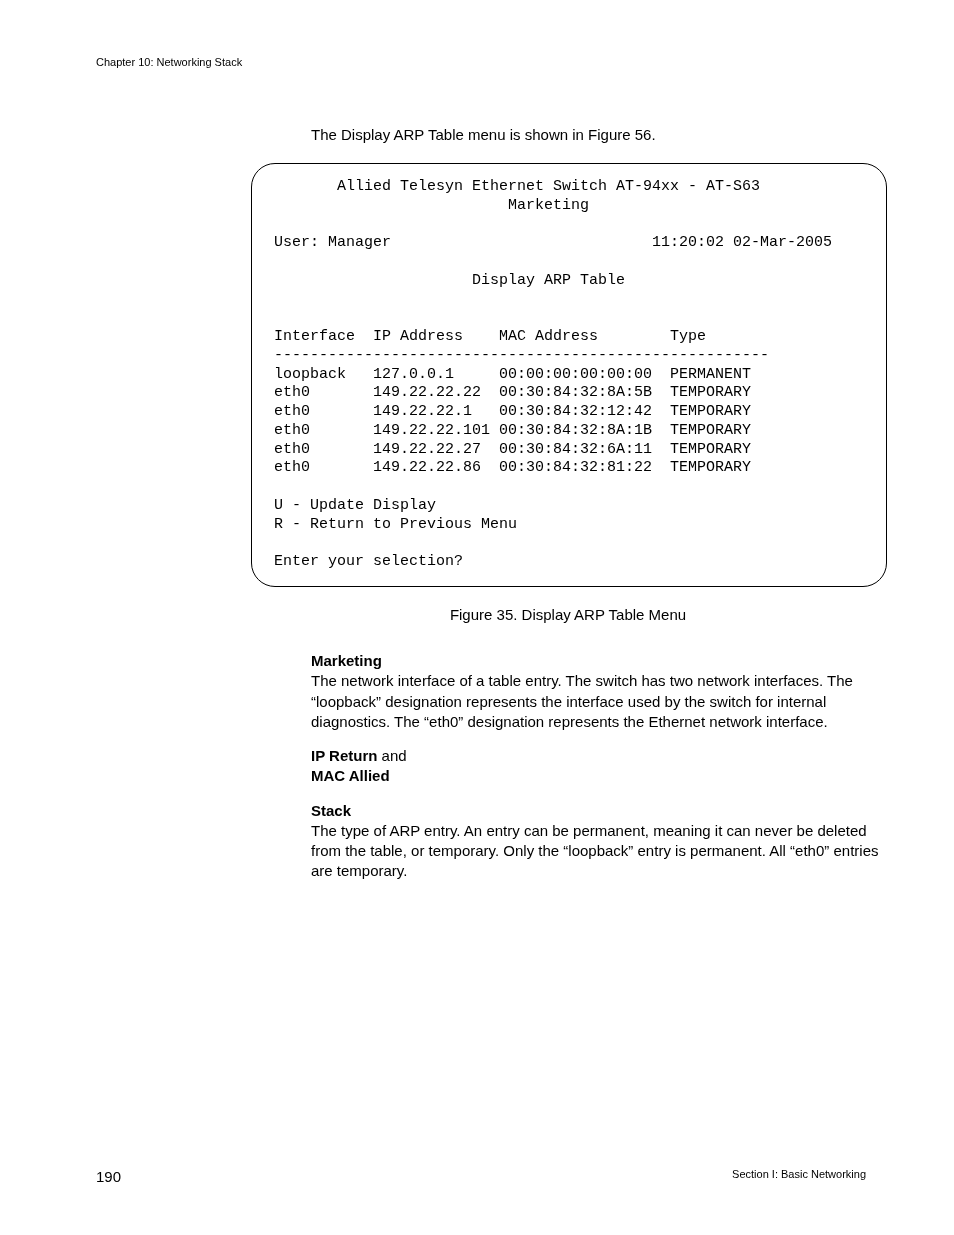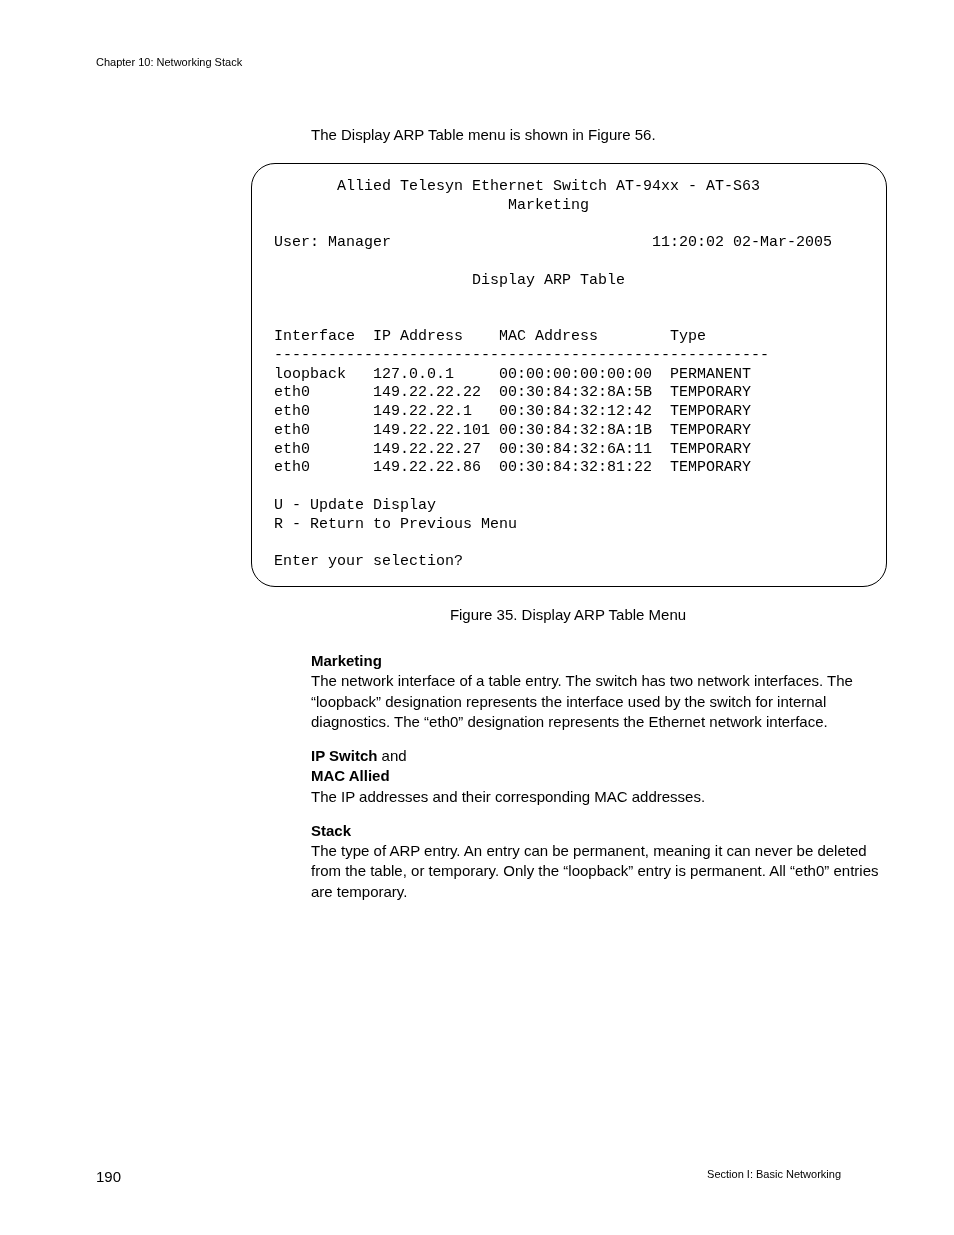--- a/index.html
+++ b/index.html
@@ -48,21 +48,21 @@
     font-weight: bold;
     display: inline;
   }
   .def-block {
     margin: 0 0 14px 0;
   }
   .footer {
     position: absolute;
     bottom: 48px;
     left: 96px;
-    right: 113px;
+    right: 88px;
     font-size: 11px;
   }
   .footer .pg { float: left; font-size: 15px;}
   .footer .sec { float: right; }
 </style>
 </head>
 <body>
 
 <div class="page">
 
@@ -96,23 +96,22 @@
 
     <div class="fig-caption">Figure 35. Display ARP Table Menu</div>
 
 
     <div class="def-block">
       <span class="def-term">Marketing</span><br>
       <span>The network interface of a table entry. The switch has two network interfaces. The “loopback” designation represents the interface used by the switch for internal diagnostics. The “eth0” designation represents the Ethernet network interface.</span>
     </div>
 
     <div class="def-block">
-      <span class="def-term">IP Switch</span><span> and</span><br>
+      <span class="def-term">IP Return</span><span> and</span><br>
       <span class="def-term">MAC Allied</span><br>
-      <span>The IP addresses and their corresponding MAC addresses.</span>
     </div>
 
     <div class="def-block">
       <span class="def-term">Stack</span><br>
       <span>The type of ARP entry. An entry can be permanent, meaning it can never be deleted from the table, or temporary. Only the “loopback” entry is permanent. All “eth0” entries are temporary.</span>
     </div>
 
   </div>
 
   <div class="footer">

